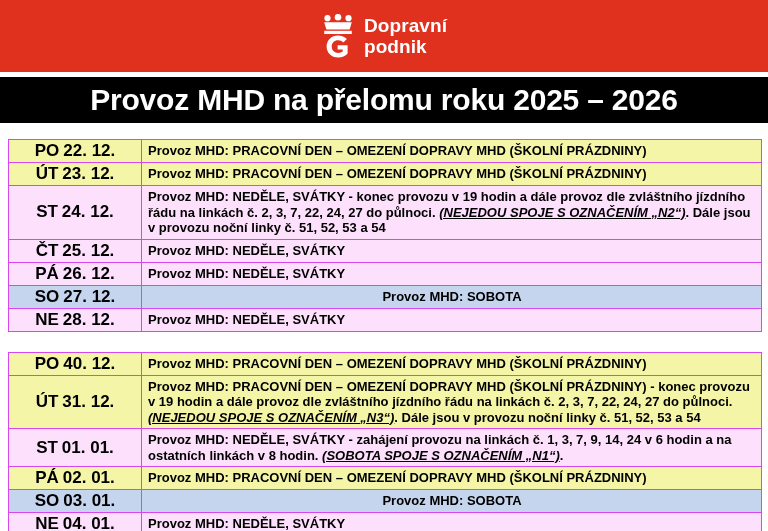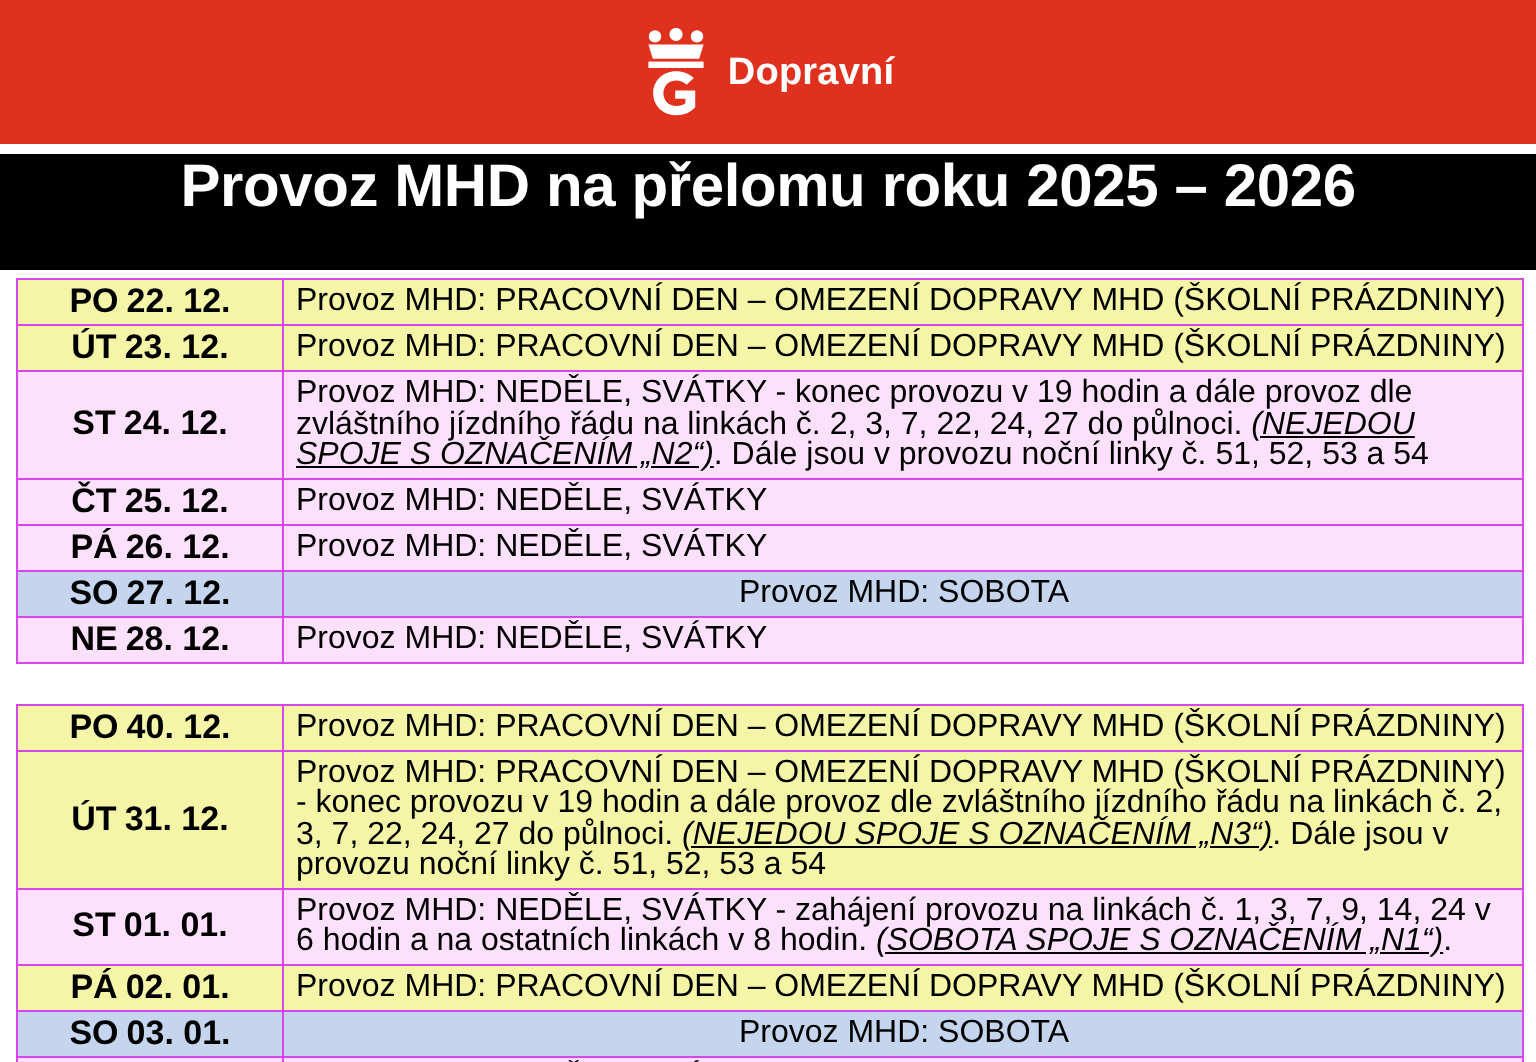--- a/index.html
+++ b/index.html
@@ -36,24 +36,25 @@
     color: #ffffff;
     font-weight: bold;
     font-size: 19px;
     line-height: 21px;
     letter-spacing: 0.1px;
   }
   .brand-text div { white-space: nowrap; }
 
   
   .title-band {
-    height: 58px;
+    height: 46px;
     background: #000000;
-    margin: 5px 0 4px 0;
+    margin: 5px 0 16px 0;
     display: flex;
+    align-items: center;
     justify-content: center;
   }
   .title-band-text {
     color: #ffffff;
     font-weight: bold;
     font-size: 30px;
     letter-spacing: -0.2px;
     white-space: nowrap;
   }
 
@@ -72,22 +73,22 @@
     width: 124px;
     text-align: center;
     font-weight: bold;
     font-size: 17px;
     color: #000000;
     padding: 1px 4px;
     white-space: nowrap;
   }
   .day-cell .dow { margin-right: 4px; }
   .desc-cell {
-    font-size: 16px;
-    font-weight: normal;
+    font-size: 13px;
+    font-weight: bold;
     color: #000000;
     padding: 3px 5px 3px 6px;
     line-height: 15.5px;
   }
   .desc-cell .em {
     font-style: italic;
     text-decoration: underline;
     text-align: right;
   }
 
@@ -116,20 +117,21 @@
 
         <path d="M17 21.6 C10.4 21.6 5.6 26.4 5.6 32.6 C5.6 38.8 10.4 43.6 17.2 43.6
                  C21.1 43.6 24.4 42.1 26.6 39.6 L26.6 31.2 L16.6 31.2 L16.6 35.4 L21.7 35.4
                  L21.7 37.6 C20.5 38.5 19.0 39.0 17.3 39.0 C13.4 39.0 10.7 36.3 10.7 32.6
                  C10.7 28.9 13.4 26.2 17.1 26.2 C19.2 26.2 21.0 27.0 22.3 28.4 L25.9 25.0
                  C23.6 22.8 20.6 21.6 17 21.6 Z" fill="#ffffff"></path>
       </svg>
     </div>
     <div class="brand-text">
       <div>Dopravní</div>
+      <div>podnik</div>
     </div>
   </div>
 </div>
 
 <div class="title-band">
   <div class="title-band-text">Provoz MHD na přelomu roku 2025 – 2026</div>
 </div>
 
 <div id="tables-mount">
     <table class="sched-table">

